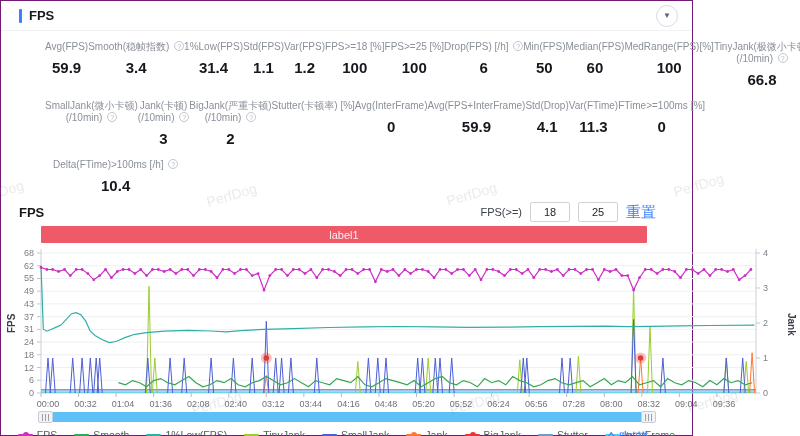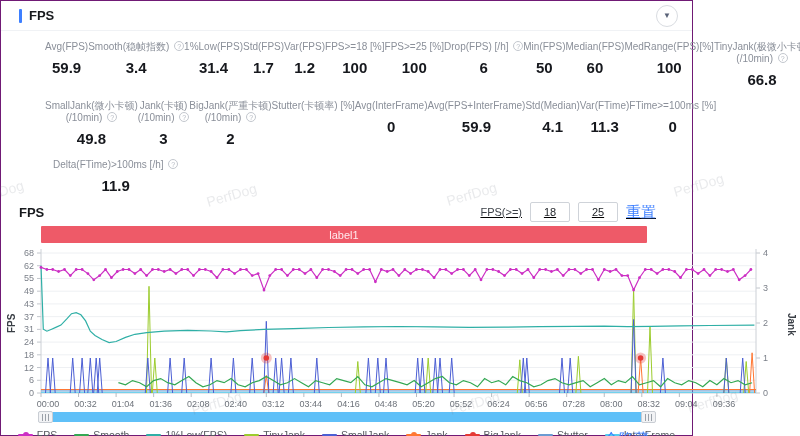--- a/index.html
+++ b/index.html
@@ -19,21 +19,21 @@
   .stat-row.row3 { justify-content:flex-start; padding-left:52px; }
   .stat { text-align:center; }
   .stat-label { font-size:10px; color:#8a8f99; line-height:12px; white-space:nowrap; }
   .stat-value { font-size:15px; font-weight:bold; color:#16181d; margin-top:6px; }
   .info-icon { display:inline-block; width:10px; height:10px; border:1px solid #c3c7cе; border:1px solid #c3c7ce;
     border-radius:50%; font-size:7px; line-height:9px; color:#b4b9c2; text-align:center; margin-left:2px; vertical-align:1px; }
 
   
   .chart-hdr { display:flex; align-items:center; padding:6px 36px 0 18px; height:26px; }
   .chart-title { font-size:13px; font-weight:bold; color:#17191d; }
-  .chart-controls { margin-left:auto; display:flex; align-items:center; gap:8px;text-decoration:underline; }
+  .chart-controls { margin-left:auto; display:flex; align-items:center; gap:8px; }
   .fps-filter-label { font-size:11px; color:#3a3f46; }
   .fps-input { width:40px; height:20px; border:1px solid #cfd3d9; border-radius:2px; text-align:center;
     font-size:11px; color:#23262b; font-family:inherit; outline:none; }
   .link { font-size:15px; color:#3d7fff; text-decoration:none; cursor:pointer; }
 
   
   .banner { margin:4px 45px 0 40px; height:17px; background:#ee5a68; color:#ffe9ec; font-size:11px;
     display:flex; align-items:center; justify-content:center; border-radius:1px; }
 
   
@@ -79,21 +79,21 @@
         <div class="stat">
           <div class="stat-label">Smooth(稳帧指数) <span class="info-icon">?</span></div>
           <div class="stat-value">3.4</div>
         </div>
         <div class="stat">
           <div class="stat-label">1%Low(FPS)</div>
           <div class="stat-value">31.4</div>
         </div>
         <div class="stat">
           <div class="stat-label">Std(FPS)</div>
-          <div class="stat-value">1.7</div>
+          <div class="stat-value">1.1</div>
         </div>
         <div class="stat">
           <div class="stat-label">Var(FPS)</div>
           <div class="stat-value">1.2</div>
         </div>
         <div class="stat">
           <div class="stat-label">FPS&gt;=18 [%]</div>
           <div class="stat-value">100</div>
         </div>
         <div class="stat">
@@ -117,21 +117,20 @@
           <div class="stat-value">100</div>
         </div>
         <div class="stat">
           <div class="stat-label">TinyJank(极微小卡顿)<br>(/10min) <span class="info-icon">?</span></div>
           <div class="stat-value">66.8</div>
         </div>
       </div>
       <div class="stat-row row2">
         <div class="stat">
           <div class="stat-label">SmallJank(微小卡顿)<br>(/10min) <span class="info-icon">?</span></div>
-          <div class="stat-value">49.8</div>
         </div>
         <div class="stat">
           <div class="stat-label">Jank(卡顿)<br>(/10min) <span class="info-icon">?</span></div>
           <div class="stat-value">3</div>
         </div>
         <div class="stat">
           <div class="stat-label">BigJank(严重卡顿)<br>(/10min) <span class="info-icon">?</span></div>
           <div class="stat-value">2</div>
         </div>
         <div class="stat">
@@ -139,36 +138,36 @@
         </div>
         <div class="stat">
           <div class="stat-label">Avg(InterFrame)</div>
           <div class="stat-value">0</div>
         </div>
         <div class="stat">
           <div class="stat-label">Avg(FPS+InterFrame)</div>
           <div class="stat-value">59.9</div>
         </div>
         <div class="stat">
-          <div class="stat-label">Std(Median)</div>
+          <div class="stat-label">Std(Drop)</div>
           <div class="stat-value">4.1</div>
         </div>
         <div class="stat">
           <div class="stat-label">Var(FTime)</div>
           <div class="stat-value">11.3</div>
         </div>
         <div class="stat">
           <div class="stat-label">FTime&gt;=100ms [%]</div>
           <div class="stat-value">0</div>
         </div>
       </div>
       <div class="stat-row row3">
         <div class="stat">
           <div class="stat-label">Delta(FTime)&gt;100ms [/h] <span class="info-icon">?</span></div>
-          <div class="stat-value">11.9</div>
+          <div class="stat-value">10.4</div>
         </div>
       </div>
     </div>
 
   <div class="chart-hdr">
     <span class="chart-title">FPS</span>
     <span class="chart-controls">
       <span class="fps-filter-label">FPS(&gt;=)</span>
       <input class="fps-input" value="18" style="">
       <input class="fps-input" value="25" style="">

